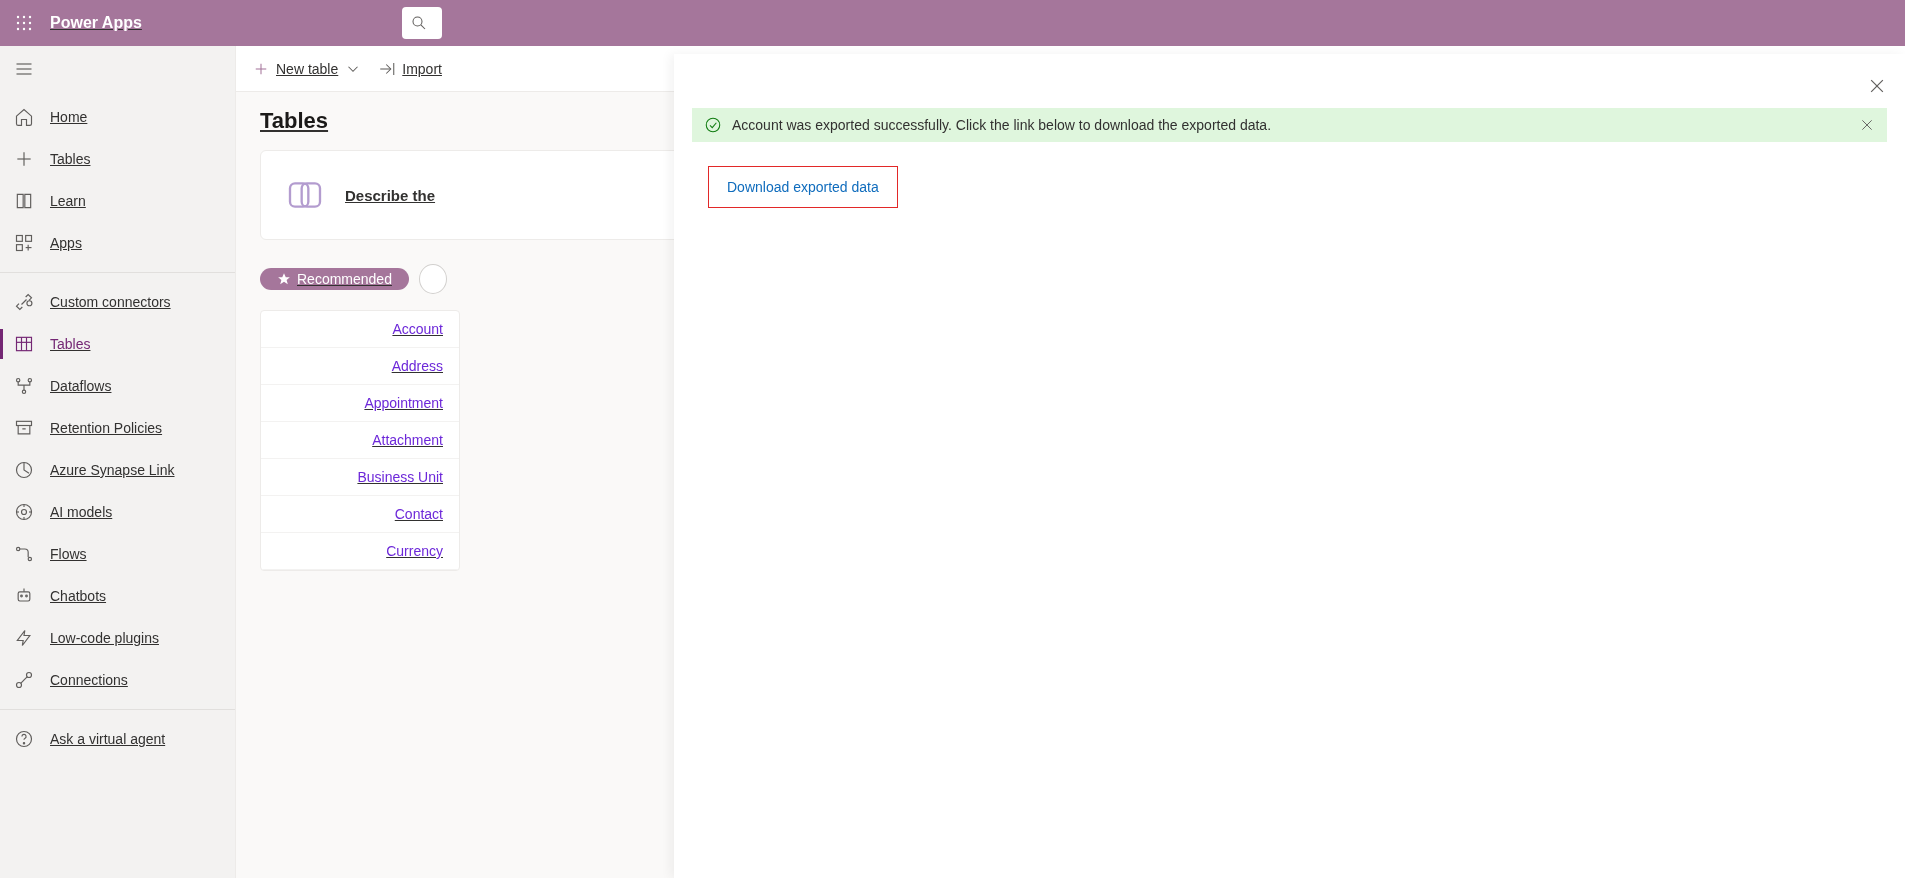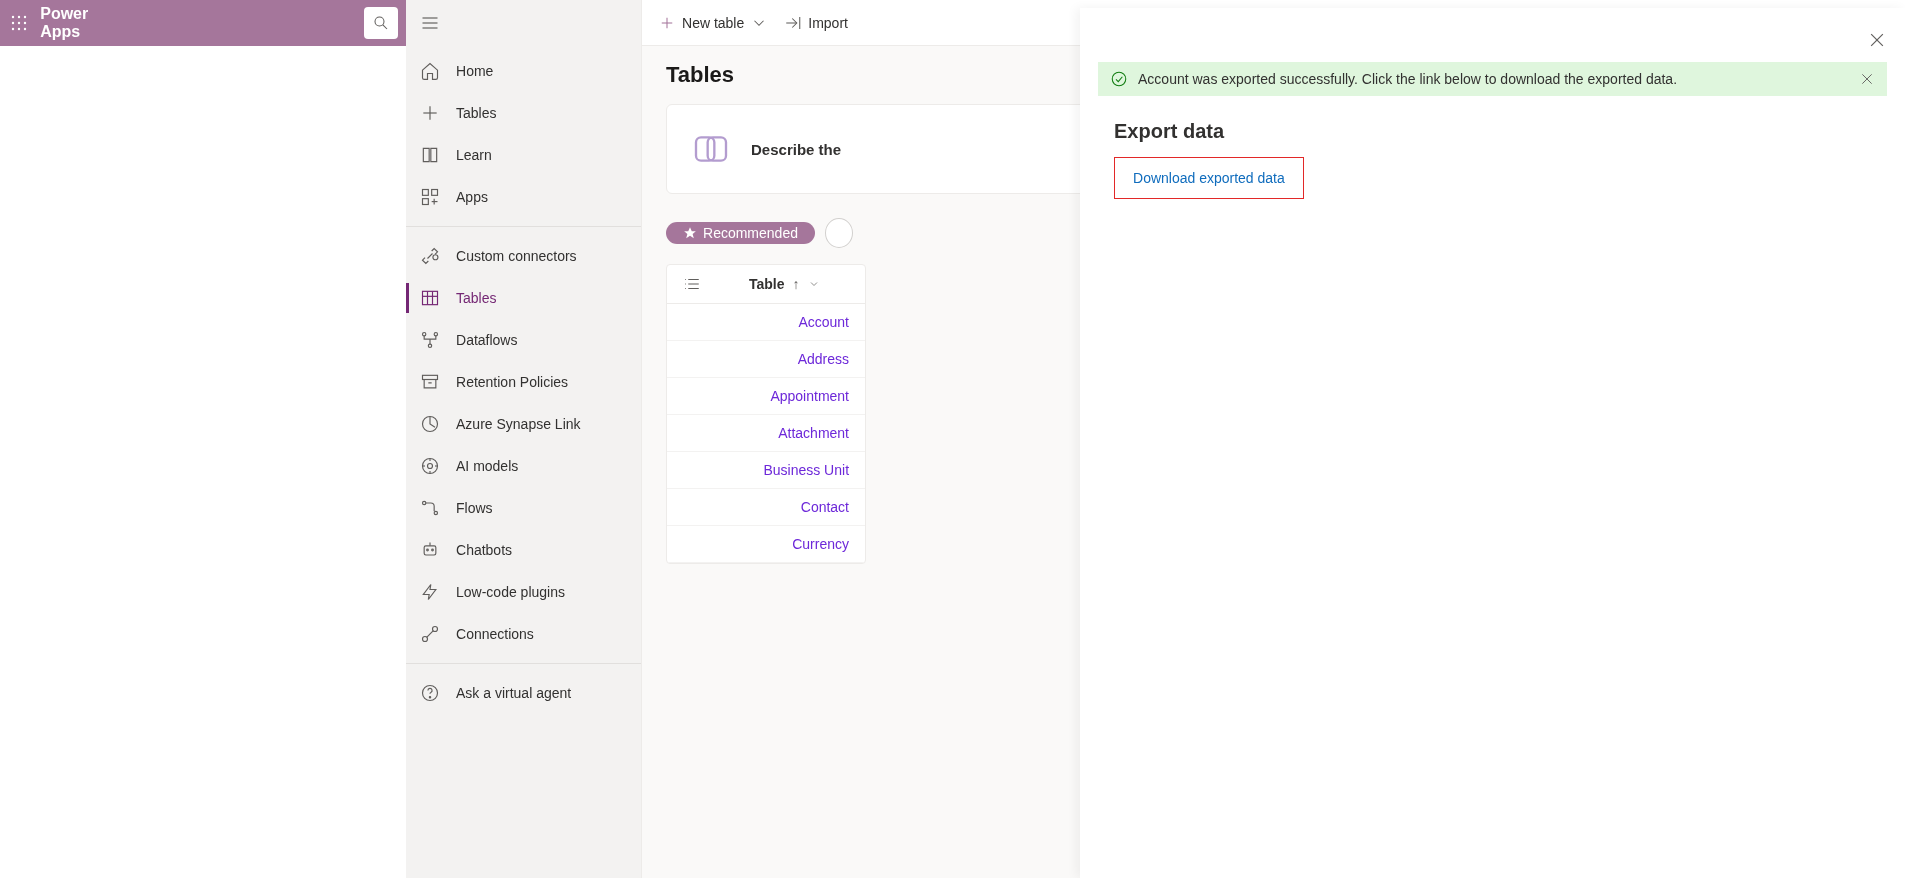--- a/index.html
+++ b/index.html
@@ -1,17 +1,17 @@
 <!DOCTYPE html>
 <html><head>
 <meta charset="utf-8">
 <style>
   * { box-sizing: border-box; margin: 0; padding: 0; }
   html, body { width: 100%; height: 100%; font-family: "Segoe UI", Arial, sans-serif; font-size: 14px; color: #323130; background: #fff; overflow: hidden; }
-  .app { display: flex; flex-direction: row; width: 1905px; height: 878px; }
+  .app { display: flex; flex-direction: column; width: 1905px; height: 878px; text-decoration: underline; }
 
   
   .topbar { height: 46px; background: #a5769b; display: flex; align-items: center; padding: 0 8px; flex: 0 0 46px; }
   .topbar .waffle { width: 32px; height: 32px; display: flex; align-items: center; justify-content: center; color: #fff; cursor: pointer; margin-right: 10px; }
   .topbar .title { color: #fff; font-size: 16px; font-weight: 600; }
   .topbar .spacer { flex: 1; }
   .topbar .searchbox { display: flex; align-items: center; background: #fff; border-radius: 4px; height: 32px; width: 40px; padding: 0 8px; margin-left: 260px; }
   .topbar .searchbox .sicon { width: 18px; height: 18px; color: #605e5c; }
 
   
@@ -301,35 +301,20 @@
         <div class="filters">
           <div class="pill active">
             <svg width="14" height="14" viewBox="0 0 24 24" fill="#fff" stroke="none">
                 <polygon points="12 2 15 9 22 9 16.5 13.5 18.5 21 12 16.8 5.5 21 7.5 13.5 2 9 9 9"></polygon>
               </svg>
             <span>Recommended</span>
           </div>
           <div class="pill inactive"></div>
         </div>
         <div class="table">
-          <div class="th">
-            <svg class="lefticon" viewBox="0 0 24 24" fill="none" stroke="currentColor">
-                <line x1="7" y1="6" x2="21" y2="6"></line>
-                <line x1="7" y1="12" x2="21" y2="12"></line>
-                <line x1="7" y1="18" x2="21" y2="18"></line>
-                <line x1="3" y1="6" x2="4" y2="6"></line>
-                <line x1="3" y1="12" x2="4" y2="12"></line>
-                <line x1="3" y1="18" x2="4" y2="18"></line>
-              </svg>
-            <span class="tlabel">Table</span>
-            <span class="sort">↑</span>
-            <svg width="12" height="12" viewBox="0 0 24 24" fill="none" stroke="#605e5c">
-                <polyline points="6 9 12 15 18 9"></polyline>
-              </svg>
-          </div>
           <div class="tr">
               <span class="tcell">Account</span>
             </div>
           <div class="tr">
               <span class="tcell">Address</span>
             </div>
           <div class="tr">
               <span class="tcell">Appointment</span>
             </div>
           <div class="tr">
@@ -357,21 +342,20 @@
               <circle cx="12" cy="12" r="9"></circle>
               <polyline points="8 12.5 11 15.5 16.5 9"></polyline>
             </svg>
           <span>Account was exported successfully. Click the link below to download the exported data.</span>
           <svg class="nclose" viewBox="0 0 24 24" fill="none" stroke="currentColor">
               <line x1="5" y1="5" x2="19" y2="19"></line>
               <line x1="19" y1="5" x2="5" y2="19"></line>
             </svg>
         </div>
         <div class="section">
-          <h2>Export data</h2>
           <div class="dlbox">
             <a href="#">Download exported data</a>
           </div>
         </div>
       </div>
 
     </div>
   </div>
 </div>
 

